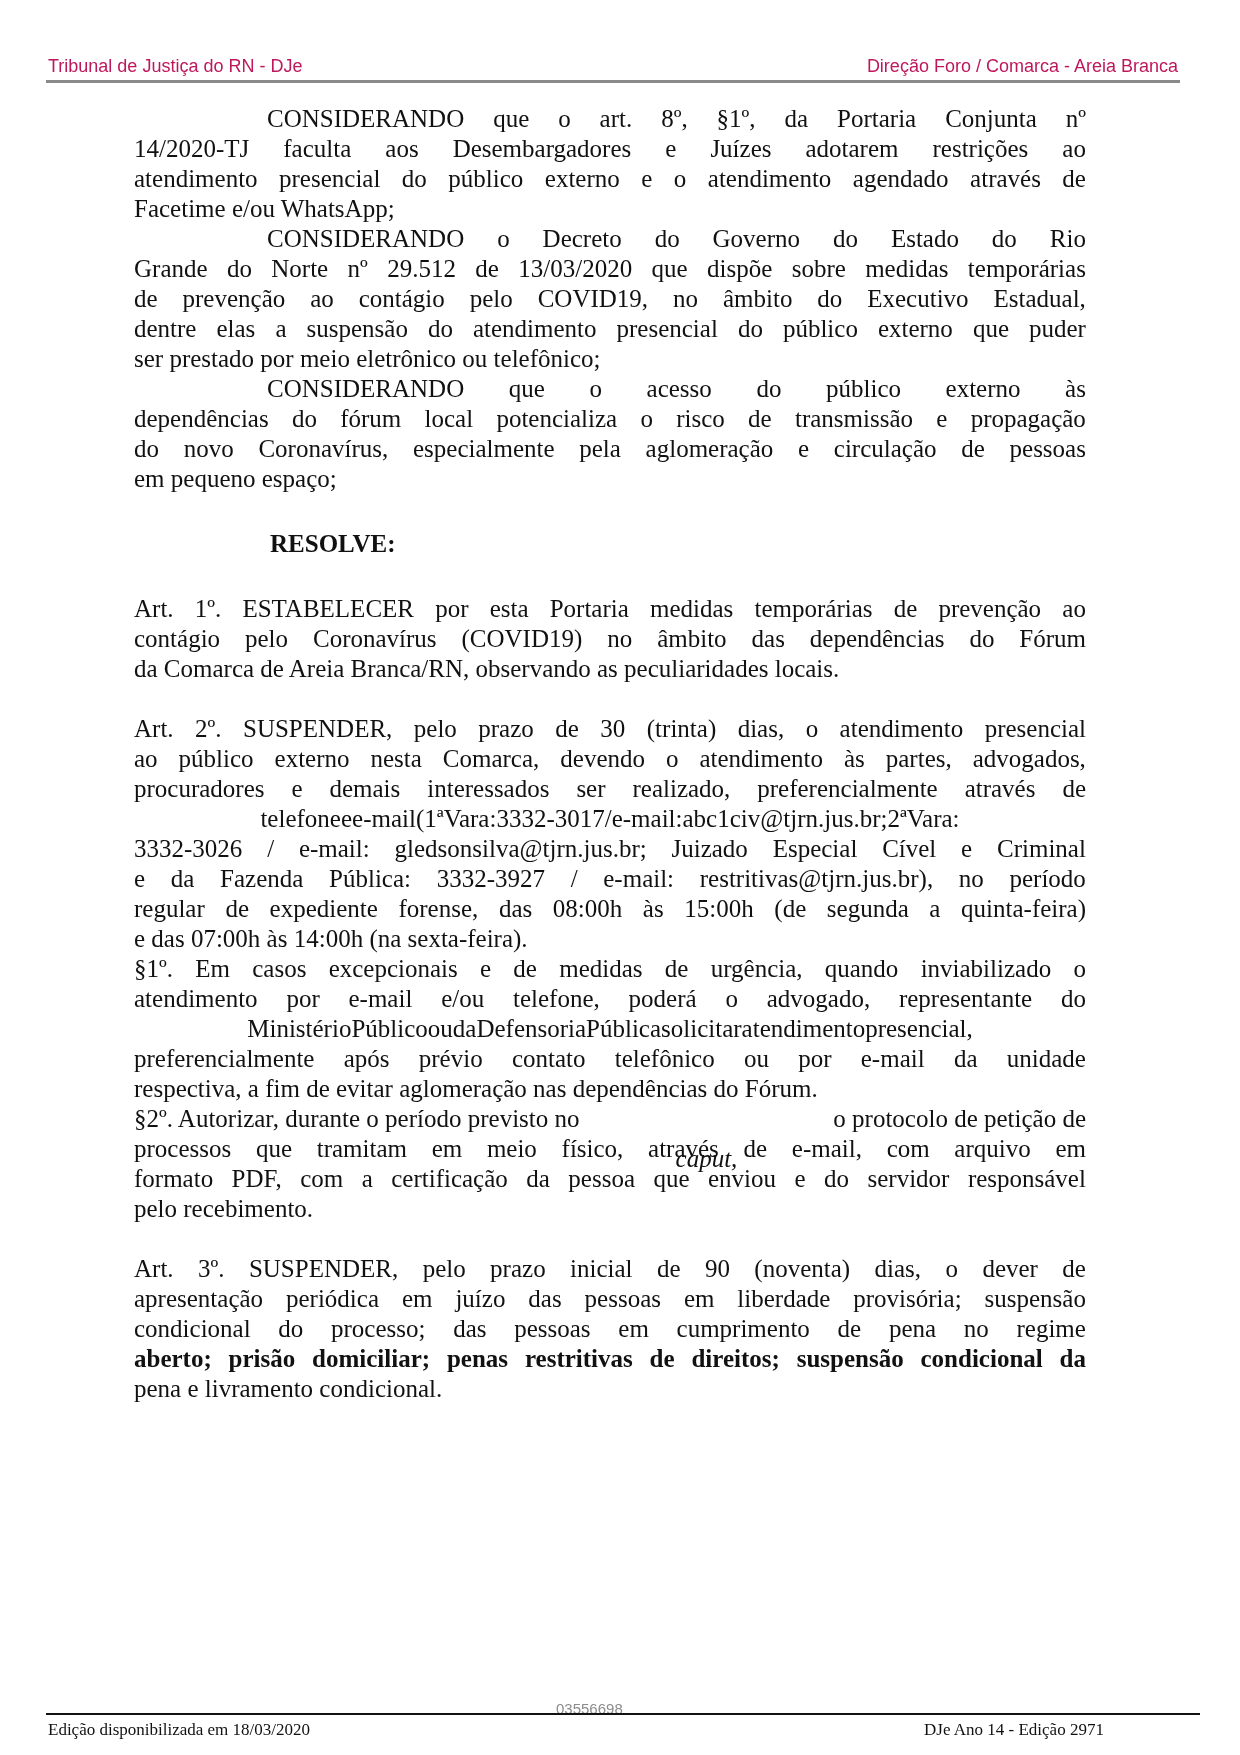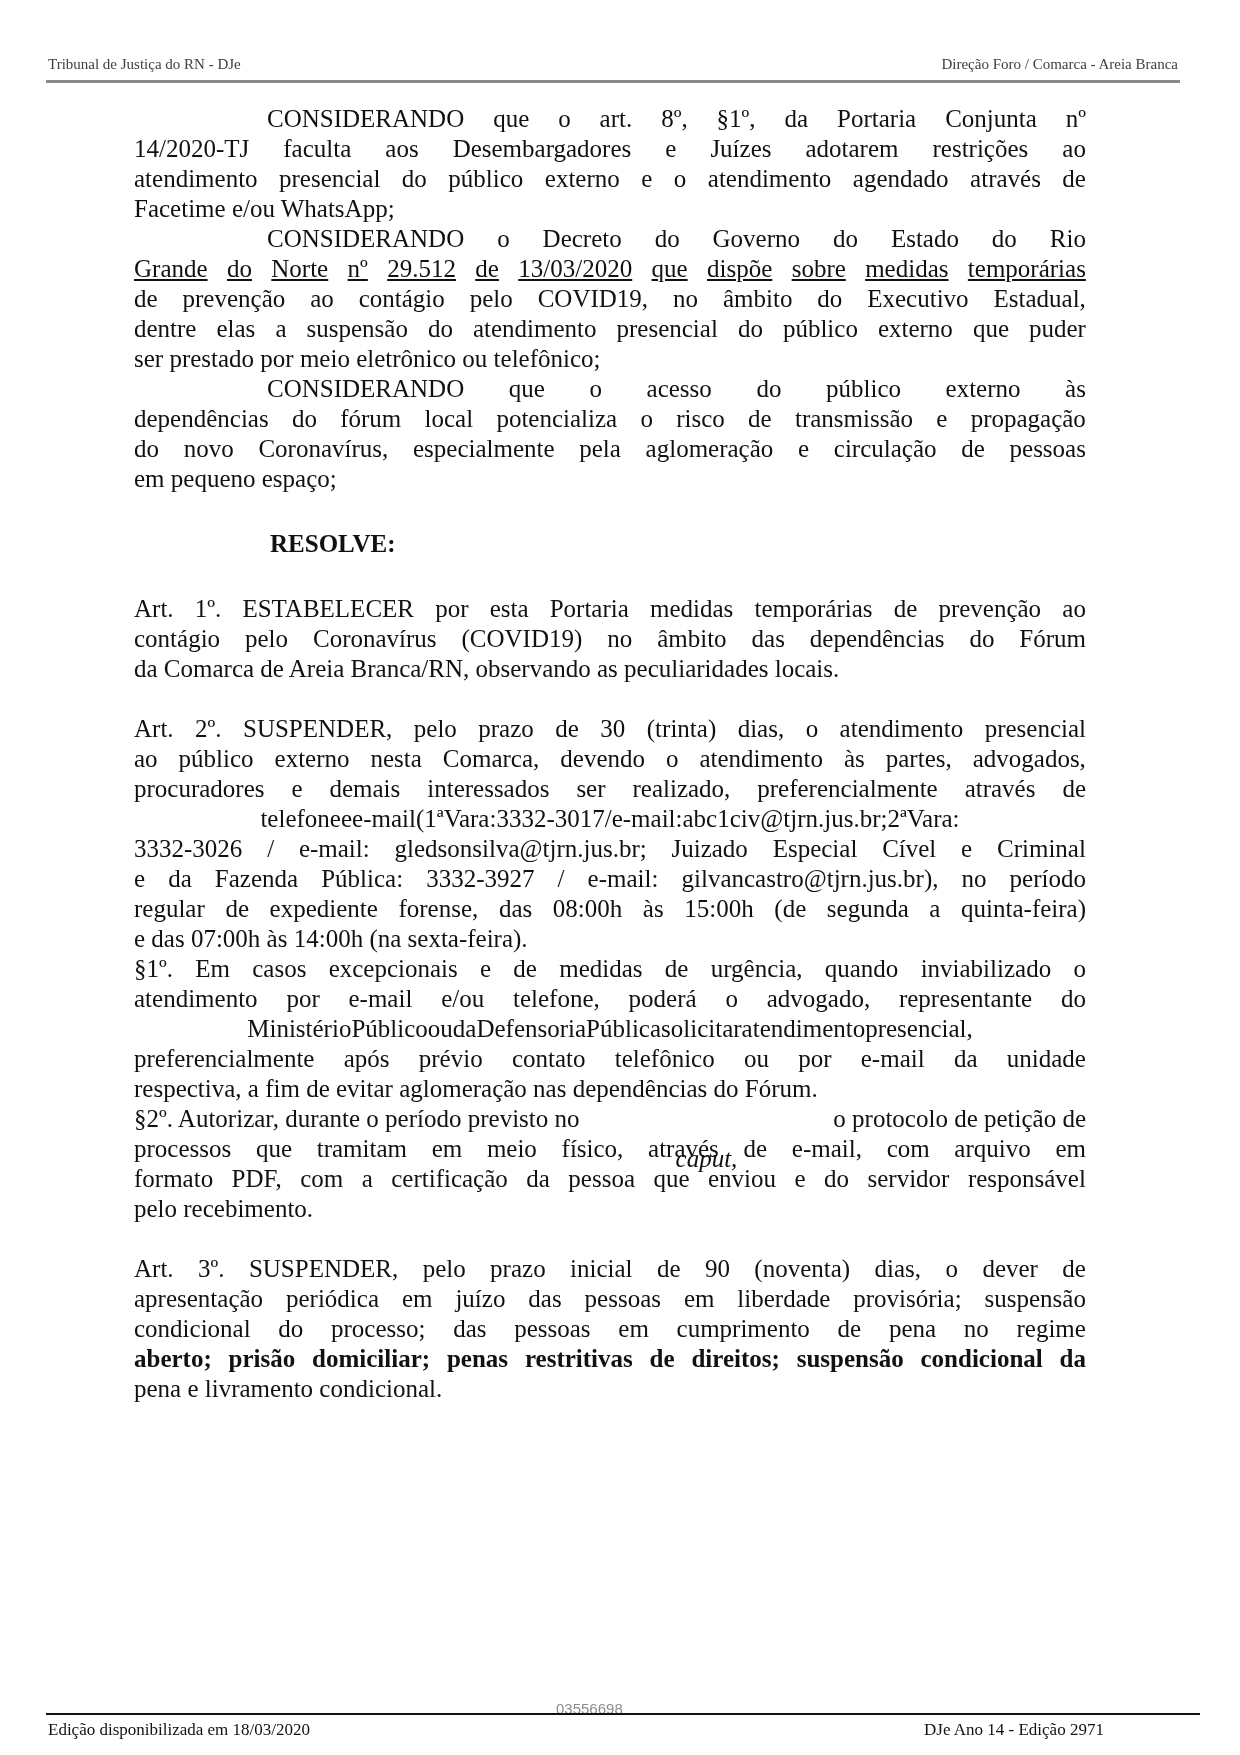--- a/index.html
+++ b/index.html
@@ -1,17 +1,17 @@
 <!DOCTYPE html>
 <html><head>
 <meta charset="utf-8">
 <style>
   html, body { margin: 0; padding: 0; background: #ffffff; }
   body { width: 1240px; height: 1755px; position: relative; overflow: hidden; }
-  .hdr { position: absolute; top: 56px; font-family: Liberation Serif, serif; font-size: 15px; color: #404040; }
+  .hdr { position: absolute; top: 56px; font-family: Liberation Sans, sans-serif; font-size: 18px; color: #be185d; }
   .hdr-left { left: 48px; }
   .hdr-right { right: 62px; }
   .hdr-rule { position: absolute; top: 80px; left: 46px; width: 1134px; height: 3px; background: #8a8a8a; }
   .body { position: absolute; top: 104px; left: 134px; width: 952px; font-family: "Liberation Serif", serif; font-size: 25px; color: #111111; }
   .ln { display: block; height: 30px; line-height: 30px; text-align: justify; text-align-last: justify; white-space: nowrap; }
   .ln.last { text-align-last: left; }
   .indent { padding-left: 133px; }
   .gap { height: 30px; }
   .bold { font-weight: bold; }
   .ital { font-style: italic; margin-top: 40px; }
@@ -75,21 +75,21 @@
         <span>CONSIDERANDO</span>
         <span>o</span>
         <span>Decreto</span>
         <span>do</span>
         <span>Governo</span>
         <span>do</span>
         <span>Estado</span>
         <span>do</span>
         <span>Rio</span>
       </span>
-    <span class="ln" style="display: flex; justify-content: space-between; text-decoration: underline;">
+    <span class="ln" style="display: flex; justify-content: space-between;">
         <span>Grande</span>
         <span>do</span>
         <span>Norte</span>
         <span>nº</span>
         <span>29.512</span>
         <span>de</span>
         <span>13/03/2020</span>
         <span>que</span>
         <span>dispõe</span>
         <span>sobre</span>
@@ -264,21 +264,21 @@
         <span>Criminal</span>
       </span>
     <span class="ln" style="display: flex; justify-content: space-between;">
         <span>e</span>
         <span>da</span>
         <span>Fazenda</span>
         <span>Pública:</span>
         <span>3332-3927</span>
         <span>/</span>
         <span>e-mail:</span>
-        <span>gilvancastro@tjrn.jus.br),</span>
+        <span>restritivas@tjrn.jus.br),</span>
         <span>no</span>
         <span>período</span>
       </span>
     <span class="ln" style="display: flex; justify-content: space-between;">
         <span>regular</span>
         <span>de</span>
         <span>expediente</span>
         <span>forense,</span>
         <span>das</span>
         <span>08:00h</span>

